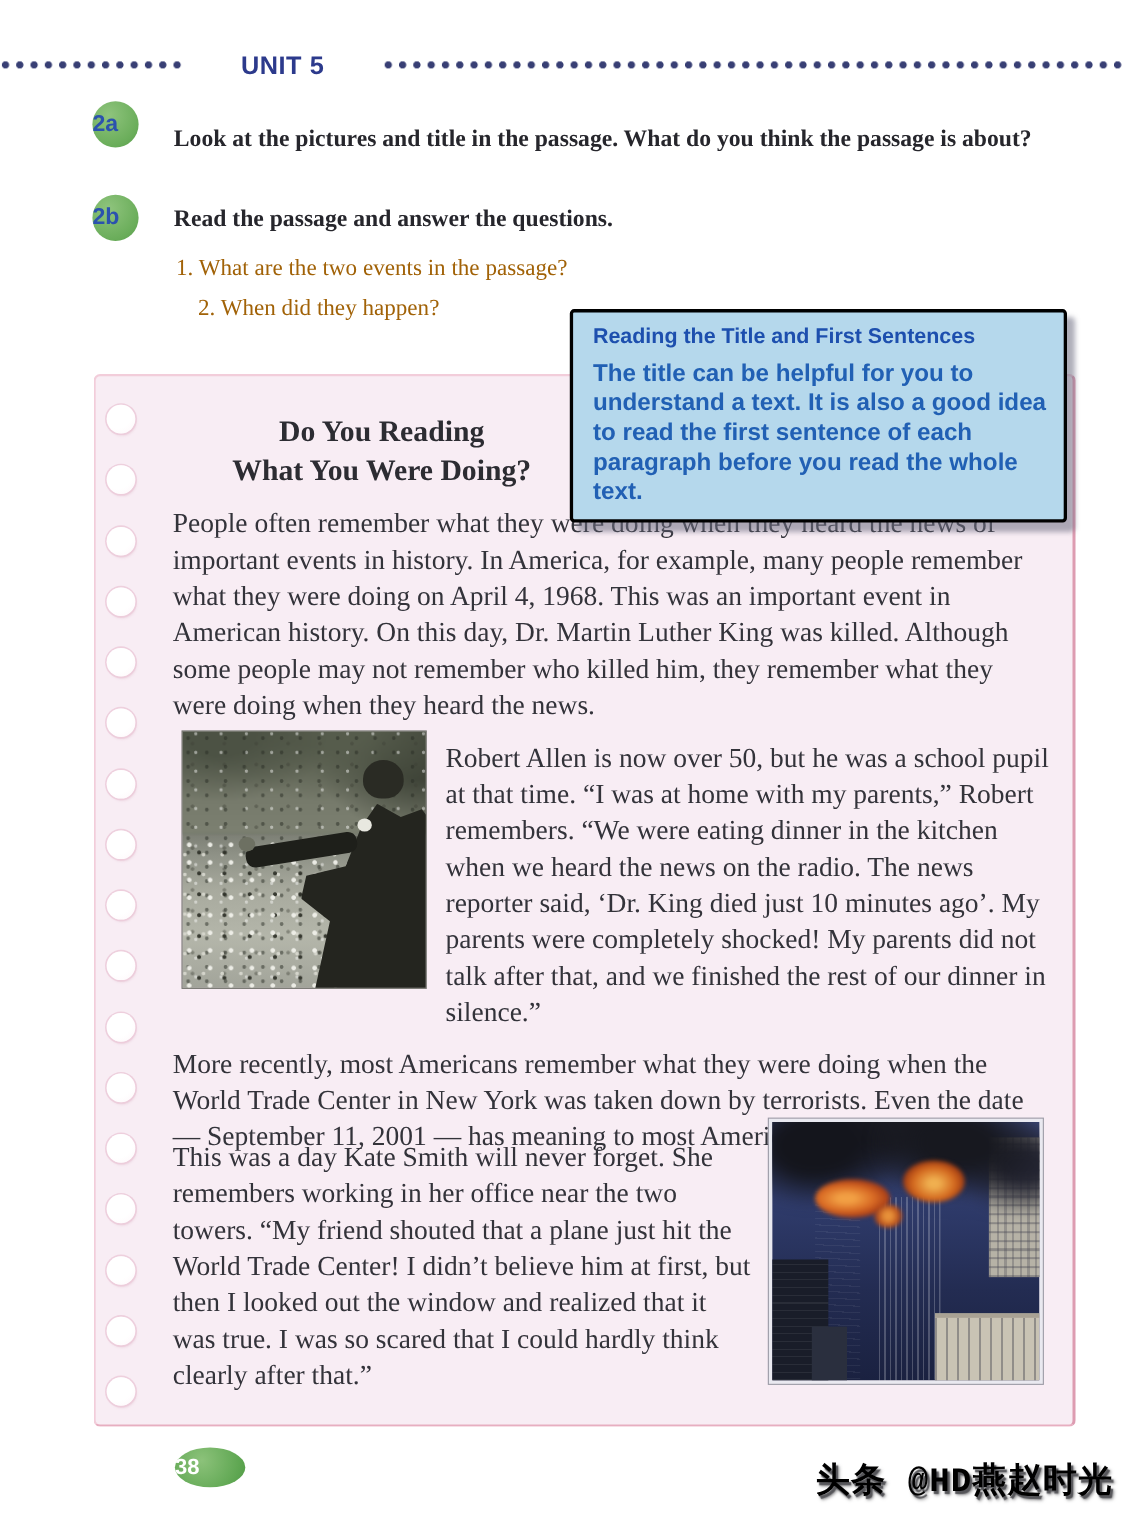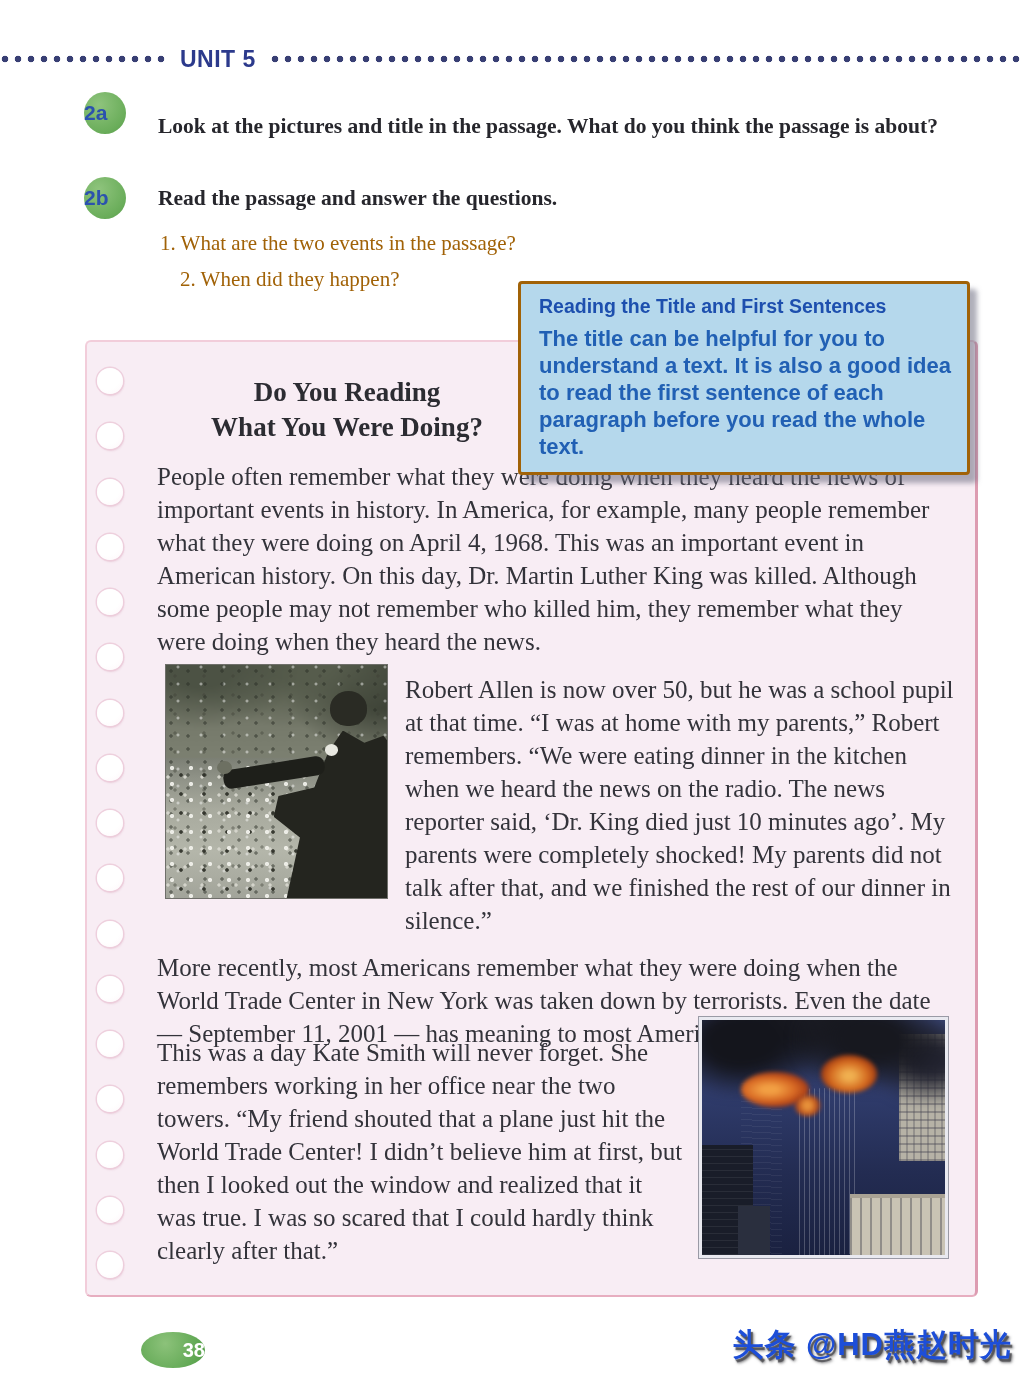--- a/index.html
+++ b/index.html
@@ -7,21 +7,21 @@
   body {
     position:relative;
     background:#ffffff;
     font-family:"Liberation Serif", serif;
     color:#2e2e34;
     overflow:hidden;
   }
 
   
   .unit-header { position:absolute; left:0; top:46px; width:1024px; height:26px;
-    display:flex; align-items:center; }
+    display:flex; align-items:center;gap:39px; }
   .dots { height:10px; background-image:radial-gradient(circle at 5px 5px, #383f74 3px, transparent 3.6px);
     background-size:13px 10px; background-repeat:repeat-x; }
   .dots-left { width:166px; }
   .dots-right { flex:1; margin-left:14px; }
   .unit-label { margin-left:14px; font-family:"Liberation Sans", sans-serif; font-weight:bold;
     font-size:23px; color:#2c3a8c; letter-spacing:0.5px; }
 
   
   .badge { position:absolute; width:42px; height:42px; border-radius:50%;
     background:radial-gradient(circle at 35% 30%, #8fc47d, #6aad5a 70%, #579b49);
@@ -32,21 +32,21 @@
   .activity-text { position:absolute; left:158px; width:780px; font-weight:bold;
     font-size:21.5px; line-height:33px; color:#26262c; }
   .activity-text-2a { top:110px; }
   .activity-text-2b { top:182px; }
   .question { position:absolute; left:160px; font-size:21px; color:#a16207; }
   .question-1 { top:231px; }
   .question-2 { top:267px;margin-left:20px; }
 
   
   .tip-box { position:absolute; left:518px; top:281px; width:452px; min-height:168px;
-    background:#b5d8ec; border:3px solid #a16207; border-radius:4px;
+    background:#b5d8ec; border:3px solid #000000; border-radius:4px;
     box-shadow:7px 8px 5px rgba(110,110,130,0.55);
     padding:11px 15px 12px 18px; z-index:5;
     font-family:"Liberation Sans", sans-serif; }
   .tip-title { font-weight:bold; font-size:19.5px; color:#1d4fae; margin-bottom:7px; }
   .tip-body { font-weight:bold; font-size:22px; line-height:27px; color:#2160b4; }
 
   
   .passage-panel { position:absolute; left:85px; top:340px; width:893px; height:957px;
     background:#f8edf4; border:2px solid #f2cdda; border-right:3px solid #dd9cb1;
     border-bottom:2px solid #e7aec0; border-radius:6px; }
@@ -119,26 +119,26 @@
     background-image:repeating-linear-gradient(0deg, rgba(70,70,82,0.38) 0 2px, transparent 2px 8px),
                      repeating-linear-gradient(90deg, rgba(70,70,82,0.3) 0 2px, transparent 2px 7px); }
   .wtc-bldg-right-bottom { position:absolute; right:0; bottom:0; width:39%; height:26%; background:#c9c3b4;
     border-top:4px solid #a9a294;
     background-image:repeating-linear-gradient(90deg, rgba(60,60,72,0.4) 0 2px, transparent 2px 10px); }
   .wtc-bldg-left { position:absolute; left:0; bottom:0; width:21%; height:47%; background:#191d29;
     background-image:repeating-linear-gradient(0deg, rgba(255,255,255,0.07) 0 1px, transparent 1px 7px); }
   .wtc-bldg-left-small { position:absolute; left:15%; bottom:0; width:13%; height:21%; background:#2a2f3e; }
 
   
-  .page-badge { position:absolute; left:141px; top:1316px; width:64px; height:36px; border-radius:50%;
+  .page-badge { position:absolute; left:159px; top:1316px; width:64px; height:36px; border-radius:50%;
     background:radial-gradient(circle at 38% 32%, #8cc27a, #61a854 70%, #4f9a44);
-    display:flex; align-items:center; justify-content:flex-end;
-    font-family:"Liberation Sans", sans-serif; font-weight:bold; font-size:20px; color:#ffffff;margin-top:16px; }
+    display:flex; align-items:center; justify-content:flex-start;
+    font-family:"Liberation Sans", sans-serif; font-weight:bold; font-size:20px; color:#ffffff; }
   .watermark { position:absolute; right:12px; top:1324px;
-    font-family:Liberation Sans, sans-serif; font-weight:bold; font-size:31px; color:#1d4ed8;
+    font-family:Liberation Mono, monospace; font-weight:bold; font-size:31px; color:#000000;
     text-shadow:2px 3px 1px rgba(80,80,84,0.95), 3px 4px 3px rgba(60,60,64,0.6); letter-spacing:1px; }
 </style>
 </head>
 <body>
 
 <div class="unit-header">
   <div class="dots dots-left"></div>
   <div class="unit-label">UNIT 5</div>
   <div class="dots dots-right"></div>
 </div>

